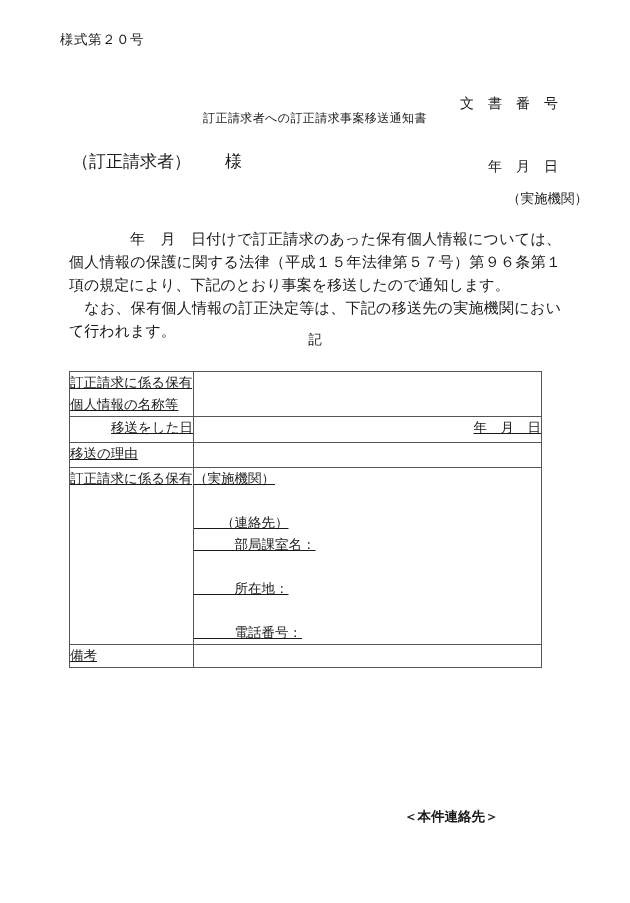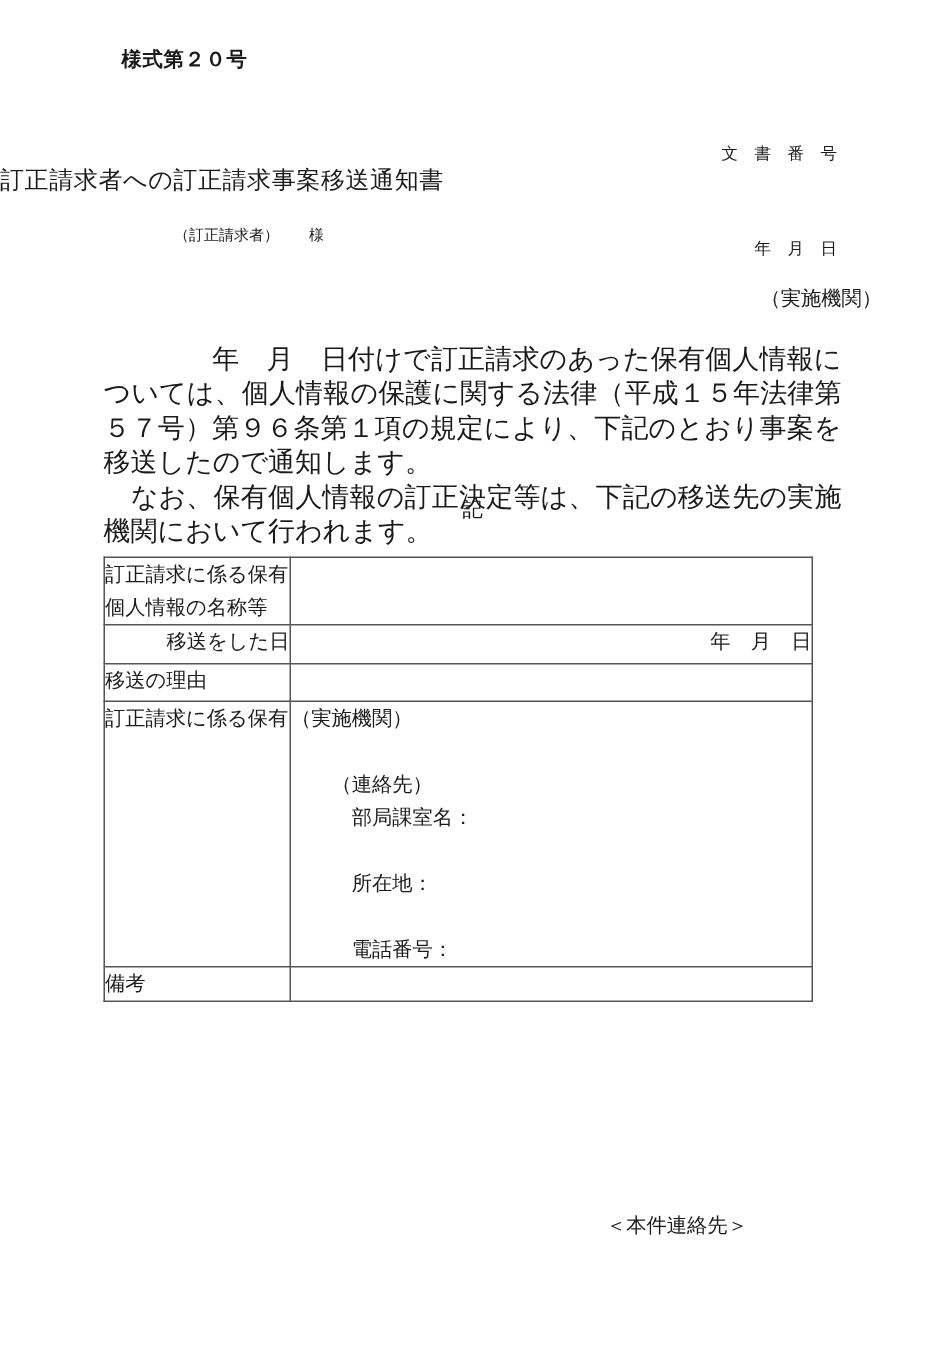--- a/index.html
+++ b/index.html
@@ -16,67 +16,66 @@
     overflow: hidden;
   }
   .page {
     position: absolute;
     left: 0; top: 0;
     width: 630px;
     height: 903px;
   }
   .form-no {
     position: absolute;
-    left: 81px;
+    left: 60px;
     top: 31px;
     font-size: 13.5px;
     letter-spacing: 0.5px;
     white-space: pre;
-    font-weight: bold;
   }
   .doc-meta {
     position: absolute;
     right: 72px;
     top: 51px;
     text-align: right;
-    font-size: 11px;
+    font-size: 14px;
     line-height: 21px;
     white-space: pre;
   }
   .doc-meta div { white-space: pre; }
   .title {
     position: absolute;
     left: 0;
     top: 110px;
     width: 630px;
-    font-size: 16px;
+    text-align: center;
+    font-size: 12px;
     letter-spacing: 0.4px;
     white-space: pre;
   }
   .addressee {
     position: absolute;
     left: 72px;
     top: 150px;
-    font-size: 10px;
-    white-space: pre;
-    margin-left: 44px;
+    font-size: 17px;
+    white-space: pre;
   }
   .agency-right {
     position: absolute;
     right: 42px;
     top: 190px;
     font-size: 13.5px;
     white-space: pre;
   }
   .body-text {
     position: absolute;
     left: 69px;
     top: 228px;
     width: 492px;
-    font-size: 18px;
+    font-size: 15px;
     line-height: 23px;
   }
   .body-text p {
     margin: 0;
     white-space: pre-wrap;
     text-align: justify;
   }
   .ki-mark {
     position: absolute;
     left: 0;
@@ -91,20 +90,21 @@
     top: 371px;
     width: 473px;
     border-collapse: collapse;
     table-layout: fixed;
     font-size: 13.5px;
   }
   table.form-table td {
     border: 1px solid #555;
     padding: 0;
     vertical-align: top;
+    text-decoration: underline;
   }
   td.label-cell {
     width: 123px;
     padding: 5px 0 5px 5px;
     line-height: 22px;
     white-space: pre-line;
   }
   td.value-cell {
     padding: 5px 6px;
     line-height: 22px;
@@ -124,21 +124,21 @@
     white-space: pre-line;
   }
   .contact-footer {
     position: absolute;
     left: 386px;
     top: 763px;
     font-size: 13.5px;
     line-height: 21.5px;
     white-space: pre;
   }
-  .contact-footer div { white-space: pre; }
+  .contact-footer div { white-space: pre; font-weight: bold; }
   .cf-l1 { padding-left: 18px; }
   .cf-l2 { padding-left: 33px; }
 </style>
 </head>
 <body>
 
 <div class="page">
 
   <div class="form-no">様式第２０号</div>
 

